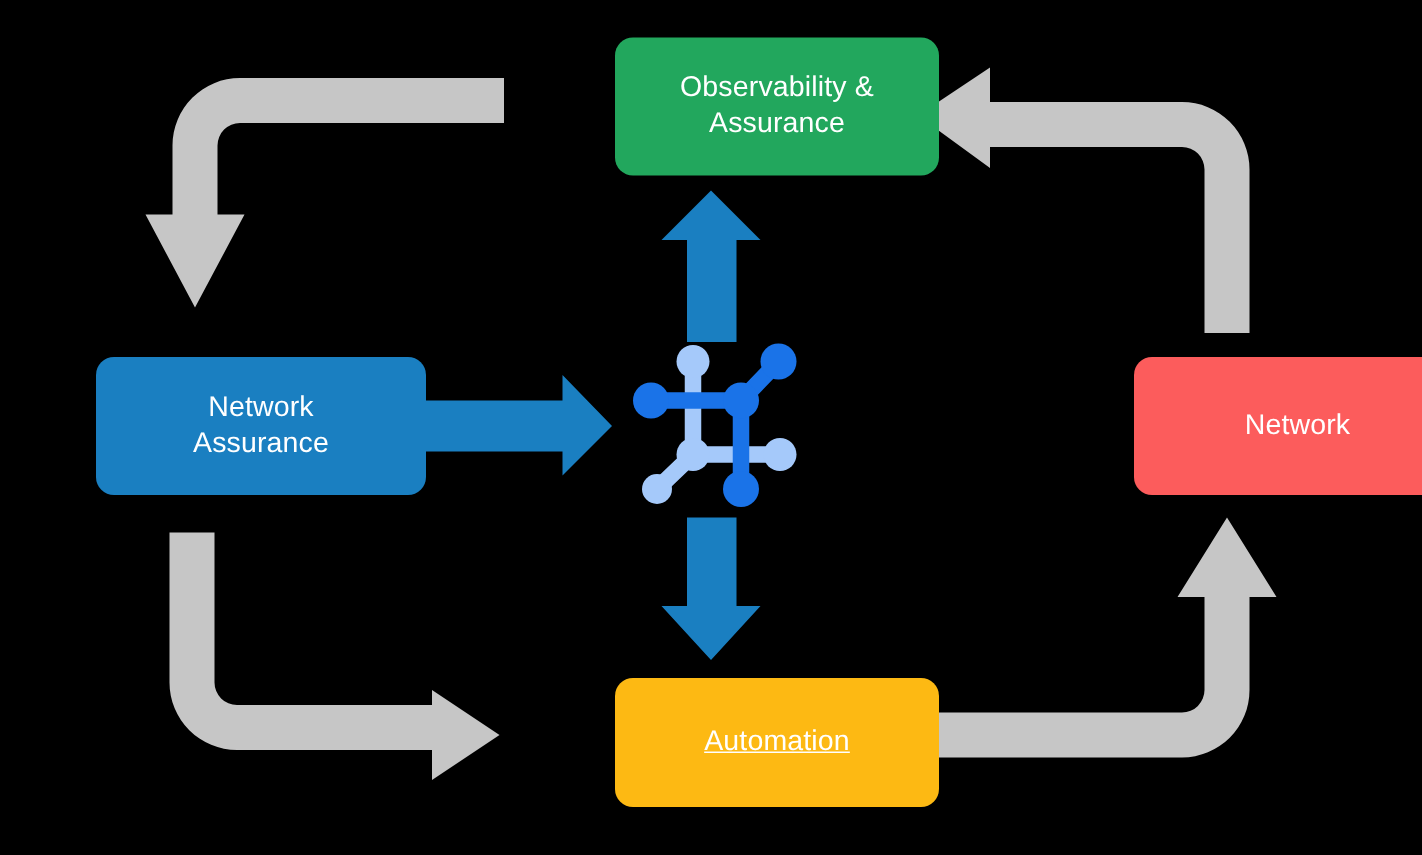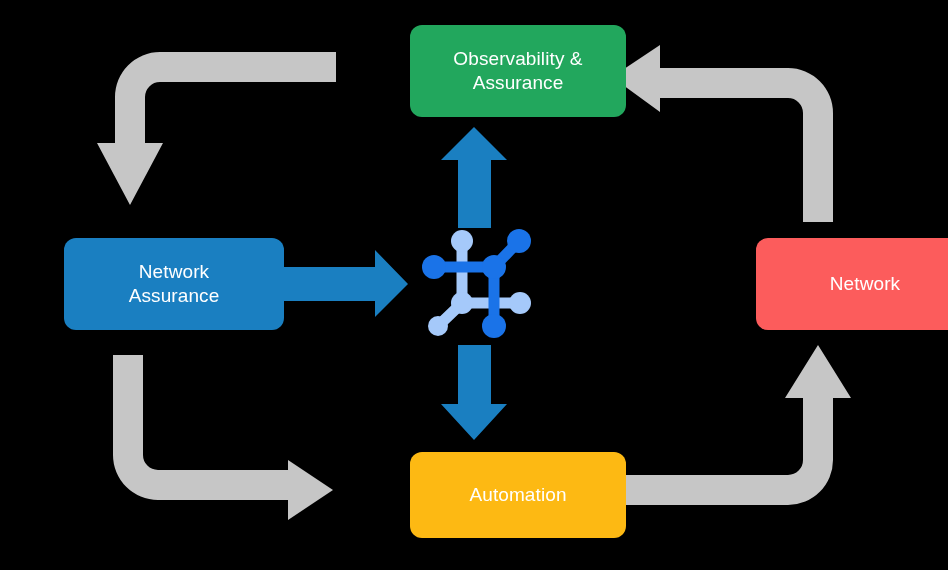--- a/index.html
+++ b/index.html
@@ -200,19 +200,19 @@
       <span>Assurance</span>
     </div>
   </div>
 
   <div class="node-box" id="box-infrastructure" style="background: rgb(252, 92, 92); color: rgb(255, 255, 255);">
     <div>
       <span>Network</span>
     </div>
   </div>
 
-  <div class="node-box" id="box-automation" style="background: rgb(253, 185, 19); color: rgb(255, 255, 255);">
+  <div class="node-box" id="box-automation" style="background: rgb(253, 185, 19); color: rgb(255, 255, 255); text-decoration: underline;">
     <div>
       <span>Automation</span>
     </div>
   </div>
 
 </div>
 
 </body></html>

